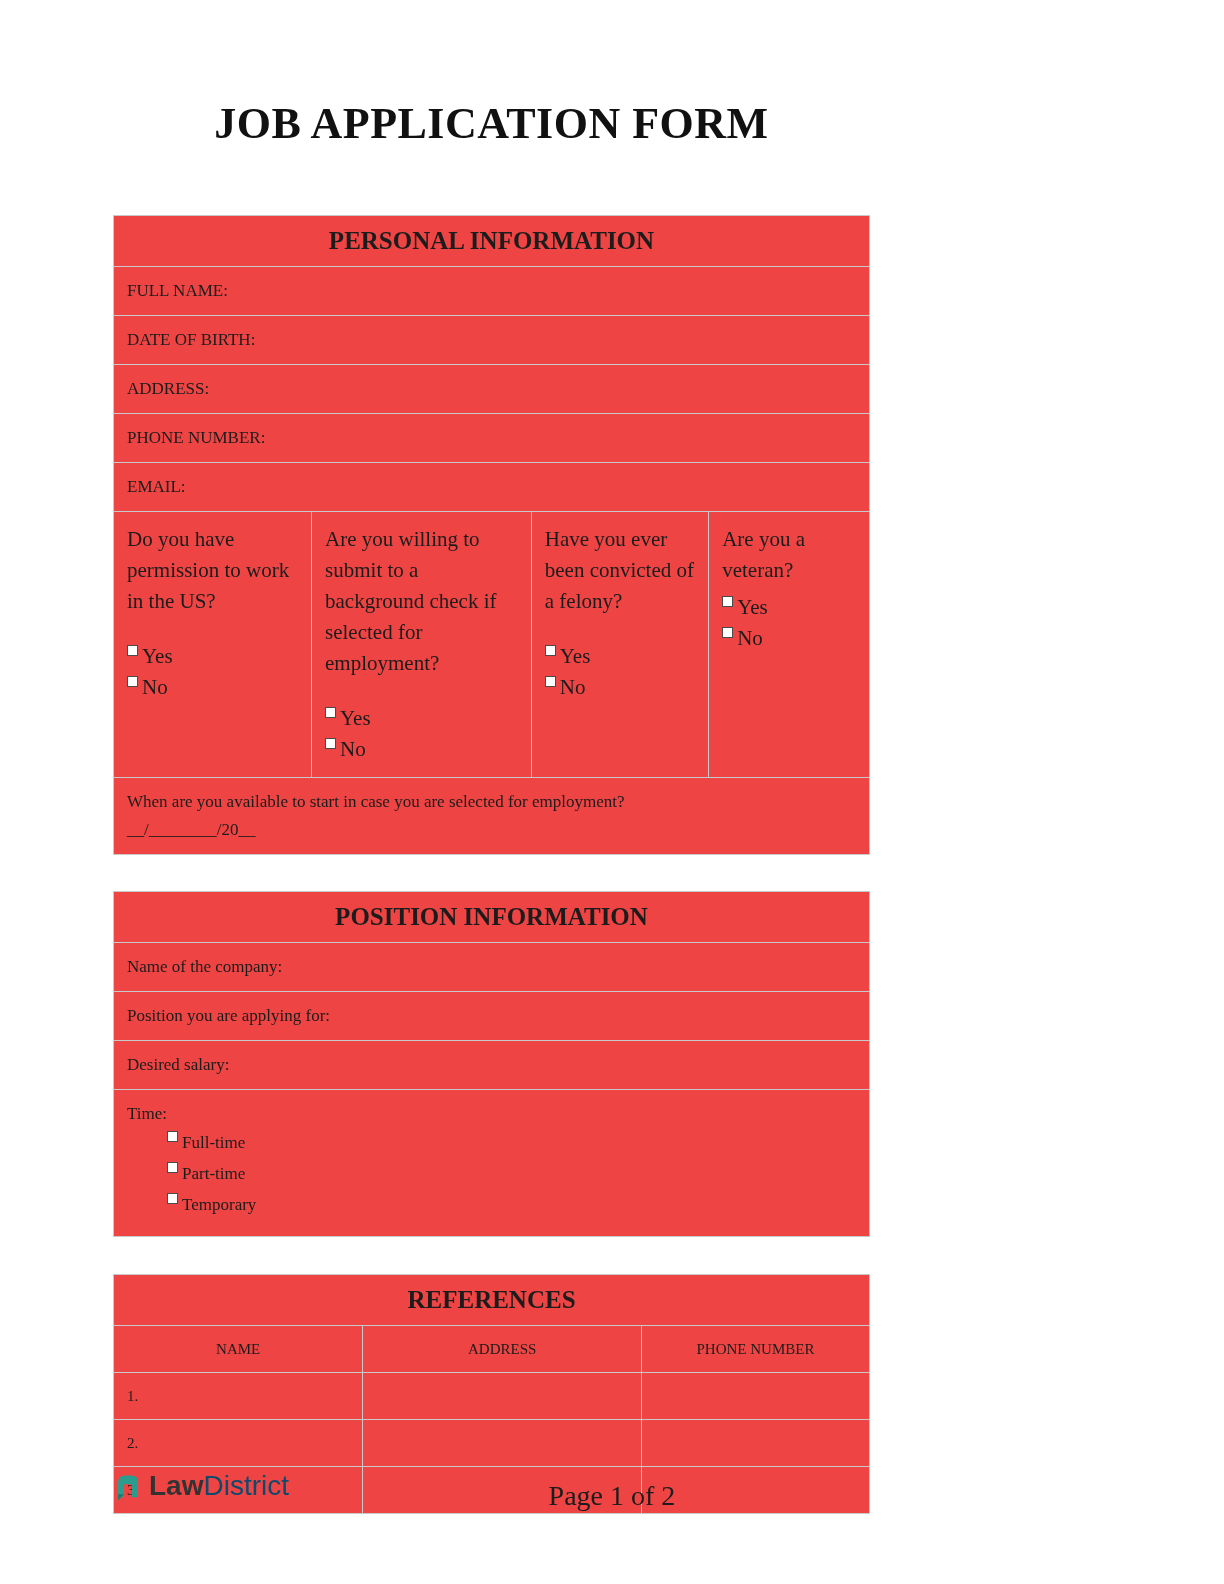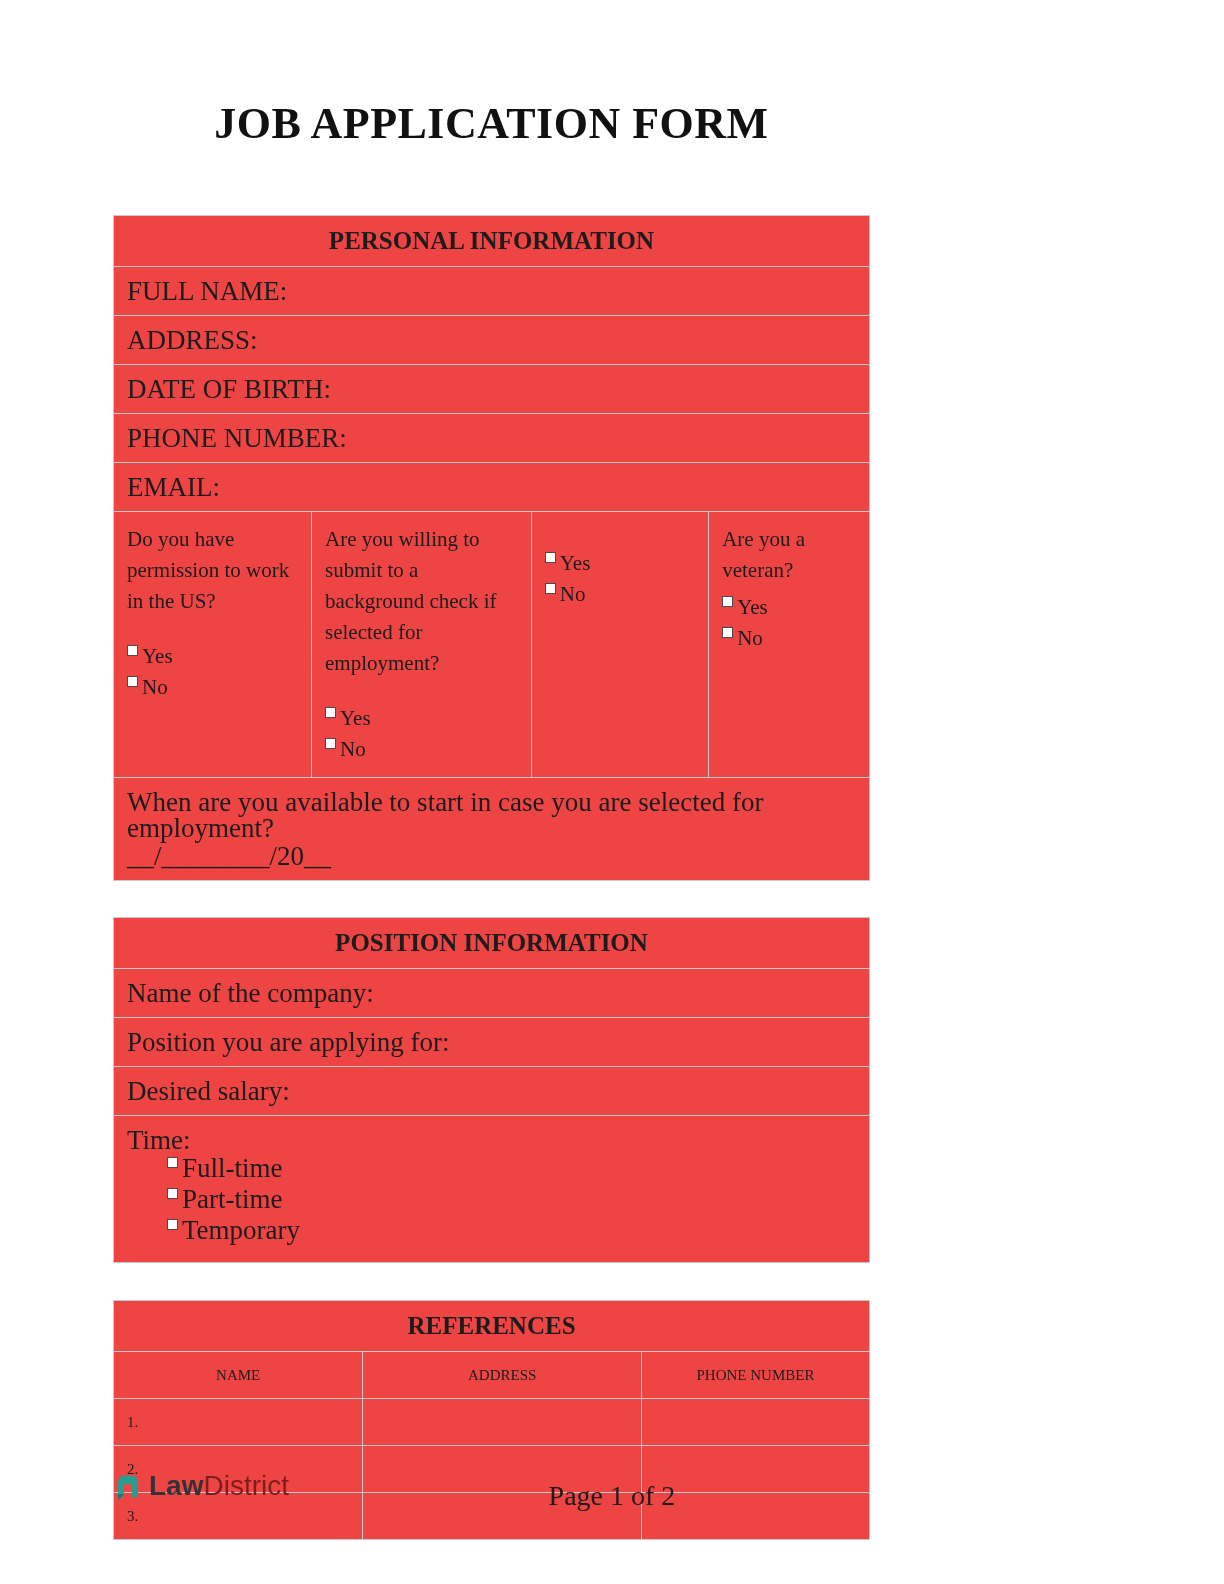--- a/index.html
+++ b/index.html
@@ -28,21 +28,21 @@
   .section-position { margin-top:36px; }
   .section-references { margin-top:37px; }
   .section-header {
     text-align:center;
     font-weight:bold;
     font-size:25px;
     padding:11px 10px;
   }
   .row {
     border-top:1px solid #c9c9c9;
-    font-size:27px;
+    font-size:17px;
     padding:11px 13px;
     line-height:26px;
   }
   
   .q-row {
     border-top:1px solid #c9c9c9;
     display:grid;
     grid-template-columns:26.1% 29.1% 23.5% 21.3%;
   }
   .q-cell {
@@ -93,21 +93,21 @@
     position:absolute;
     left:113px; top:4px;
     display:flex;
     align-items:center;
     font-family:"Liberation Sans", sans-serif;
     font-size:28px;
     color:#3a3a3a;
   }
   .logo svg { margin-right:6px; display:block; }
   .logo .law { font-weight:bold; color:#333; }
-  .logo .district { font-weight:normal; color:#7f1d1d; }
+  .logo .district { font-weight:normal; color:#0c4a6e; }
   .page-num {
     position:absolute;
     left:50%; top:14px;
     transform:translateX(-50%);
     font-size:28px;
     color:#1c1c1c;
   }
 </style>
 </head>
 <body>
@@ -118,26 +118,26 @@
 
   <div class="content">
 
     <div class="section section-personal">
       <div class="section-header">PERSONAL INFORMATION</div>
 
       <div class="row">
         <span>FULL NAME:</span>
       </div>
       <div class="row">
+        <span>DATE OF BIRTH:</span>
+      </div>
+      <div class="row">
         <span>ADDRESS:</span>
       </div>
       <div class="row">
-        <span>DATE OF BIRTH:</span>
-      </div>
-      <div class="row">
         <span>PHONE NUMBER:</span>
       </div>
       <div class="row">
         <span>EMAIL:</span>
       </div>
 
       <div class="q-row">
 
         <div class="q-cell">
           <div class="q-text">Do you have permission to work in the US?</div>
@@ -157,20 +157,21 @@
             <div class="opt">
               <span class="checkbox"></span><span>Yes</span>
             </div>
             <div class="opt">
               <span class="checkbox"></span><span>No</span>
             </div>
           </div>
         </div>
 
         <div class="q-cell">
+          <div class="q-text">Have you ever been convicted of a felony?</div>
           <div class="q-options">
             <div class="opt">
               <span class="checkbox"></span><span>Yes</span>
             </div>
             <div class="opt">
               <span class="checkbox"></span><span>No</span>
             </div>
           </div>
         </div>
 

